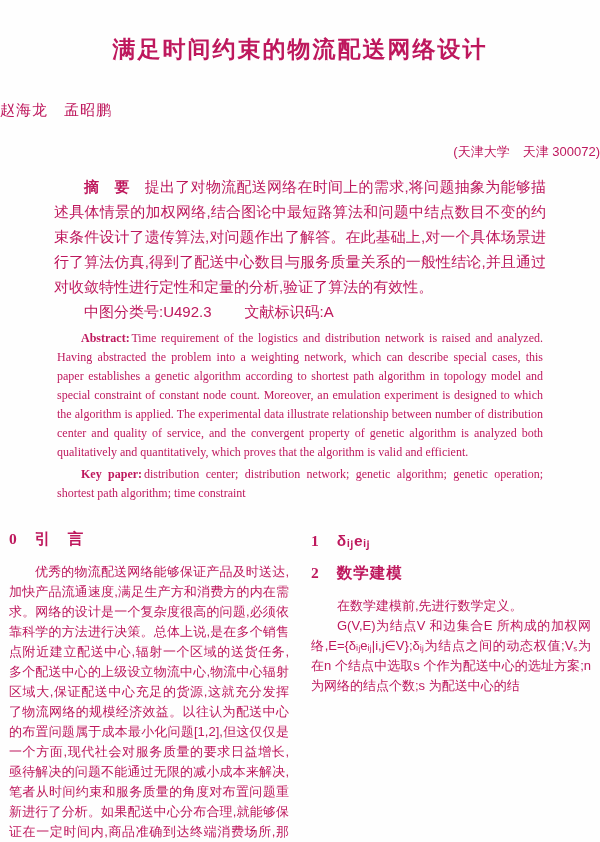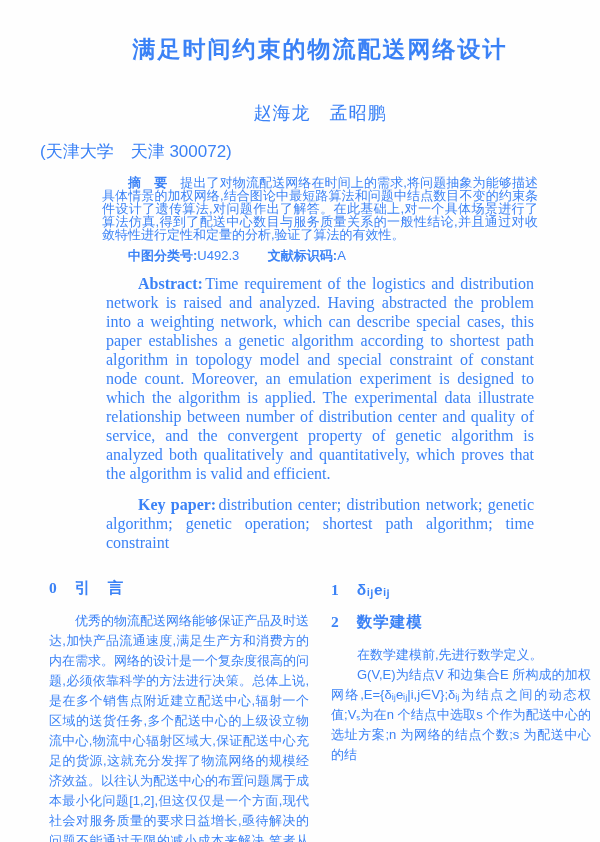--- a/index.html
+++ b/index.html
@@ -1,61 +1,60 @@
 <!DOCTYPE html>
 <html><head>
 <meta charset="utf-8">
 <style>
   html,body { margin:0; padding:0; background:#ffffff; }
   .page {
     position:relative;
     width:600px; height:842px;
     background:#fefefe;
-    color:#3b82f6;
+    color:#be185d;
     font-family:"Liberation Sans", sans-serif;
     overflow:hidden;
     box-sizing:border-box;
-    padding-left:40px;
   }
   
   .title {
     margin:34px 30px 0;
     text-align:center;
     font-size:23px;
     font-weight:bold;
     letter-spacing:2px;
   }
   .authors {
     margin-top:36px;
-    text-align:center;
-    font-size:18px;
+    text-align:left;
+    font-size:15px;
     letter-spacing:1px;
   }
   .affiliation {
-    margin-top:15px;
-    text-align:left;
-    font-size:17px;
+    margin-top:23px;
+    text-align:right;
+    font-size:13px;
   }
   
   .meta-cn { margin:13px 54px 0; }
   .meta-cn p {
-    margin:8px;
-    font-size:13px;
-    line-height:13px;
+    margin:0;
+    font-size:15px;
+    line-height:25px;
     text-align:justify;
     text-indent:2em;
   }
-  .b { font-weight:bold; }
+  .b { font-weight:normal; }
   .lbl { font-weight:bold; margin-right:1em; }
   .clc-gap { display:inline-block; width:2.2em; }
   
   .meta-en { margin:5px 54px 0; font-family:"Liberation Serif", serif; }
   .meta-en p {
-    margin:12px;
-    font-size:16px;
+    margin:3px;
+    font-size:12px;
     line-height:19px;
     text-align:justify;
     text-indent:2em;
   }
   .meta-en .lbl { margin-right:0.15em; }
   
   .columns {
     display:flex;
     gap:22px;
     padding:0 9px;

